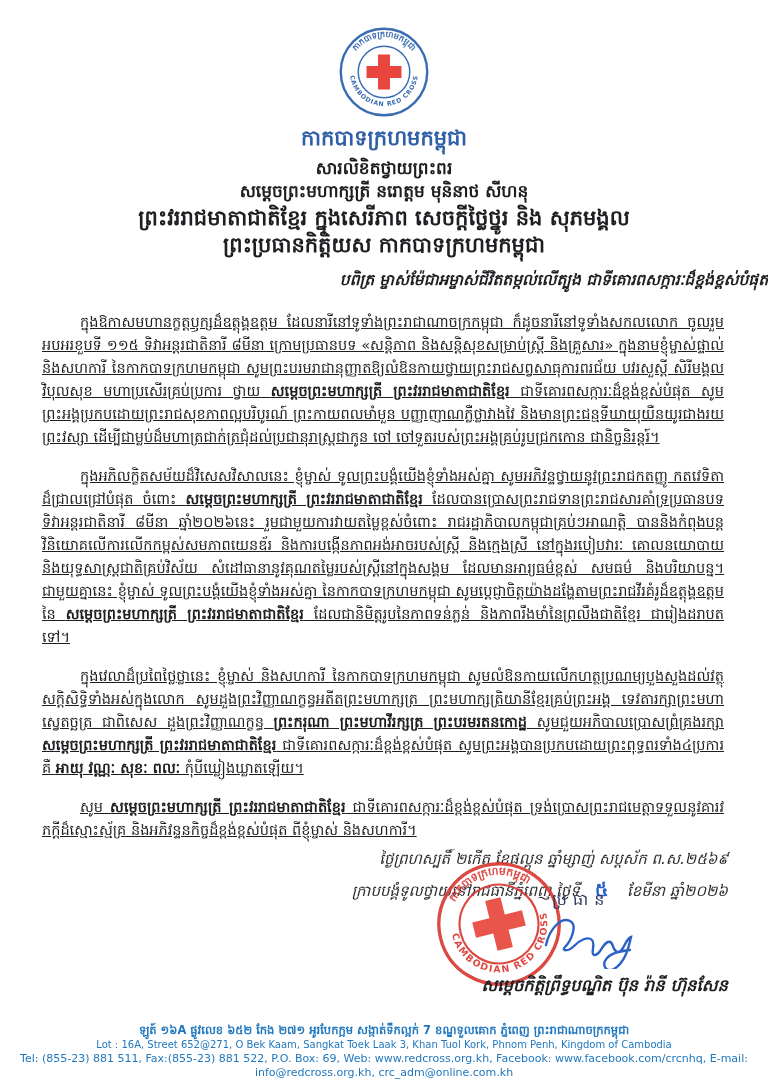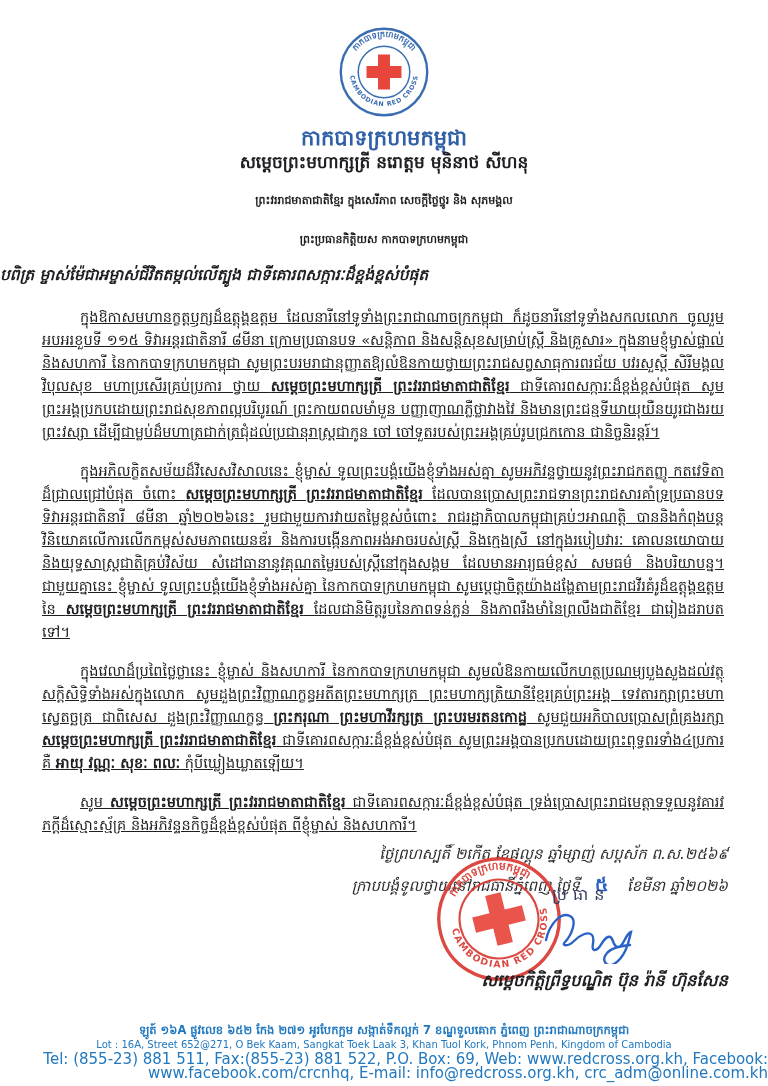--- a/index.html
+++ b/index.html
@@ -8,24 +8,24 @@
     background:#ffffff;overflow:hidden;
     font-family:"DejaVu Sans","Liberation Sans",sans-serif;
     color:#1e1e22;
   }
   
   .letterhead{text-align:center;padding-top:26px;}
   .logo-wrap{width:92px;height:92px;margin:0 auto;}
   .org-name{font-size:21px;font-weight:bold;color:#2f5fa7;margin-top:8px;line-height:24px;}
   .doc-type{font-size:17px;font-weight:bold;margin-top:7px;line-height:22px;}
   .recipient{font-size:17px;font-weight:bold;line-height:24px;}
-  .recipient-title{font-size:11px;font-weight:bold;margin-top:15px;line-height:24px;}
+  .recipient-title{font-size:21px;font-weight:bold;margin-top:3px;line-height:24px;}
   
   .subject{
-    text-align:left;font-size:15.5px;font-weight:bold;font-style:italic;
+    text-align:right;font-size:15.5px;font-weight:bold;font-style:italic;
     margin-top:12px;line-height:22px;
   }
   
   .body-text{padding:4px 44px 0 42px;}
   .body-text p{
     margin:16px 0 7px 0;font-size:14.5px;line-height:23px;
     text-align:justify;text-indent:38px;text-decoration:underline;
   }
   .body-text .b{font-weight:bold;}
   
@@ -52,21 +52,21 @@
   }
   .signature{position:absolute;left:540px;top:60px;width:100px;height:60px;z-index:3;}
   .signer{
     position:absolute;right:40px;top:126px;font-size:16.5px;font-weight:bold;
     font-style:italic;white-space:nowrap;z-index:3;
   }
   
   .footer{position:absolute;left:0;right:0;top:1022px;text-align:center;color:#2178bf;}
   .footer .km{font-size:11.5px;font-weight:bold;line-height:16px;}
   .footer .en{font-size:10px;line-height:14px;}
-  .footer .contact{font-size:15px;line-height:14px;text-align:right;}
+  .footer .contact{font-size:11px;line-height:14px;}
 </style>
 </head>
 <body>
 
 <div class="page">
 
   <div class="letterhead">
     <div class="logo-wrap">
       <svg viewBox="0 0 100 100" width="92" height="92">
         <defs>
@@ -78,20 +78,21 @@
         <text font-size="9" font-weight="bold" fill="#3a6db2">
           <textPath href="#logoTop" startOffset="50%" text-anchor="middle">កាកបាទក្រហមកម្ពុជា</textPath>
         </text>
         <text font-size="6.8" font-weight="bold" fill="#3a6db2" letter-spacing="0.8">
           <textPath href="#logoBottom" startOffset="50%" text-anchor="middle">CAMBODIAN RED CROSS</textPath>
         </text>
         <path d="M43.5,31 h13 v12.5 h12.5 v13 h-12.5 v12.5 h-13 v-12.5 h-12.5 v-13 h12.5 z" fill="#e8463c"></path>
       </svg>
     </div>
     <div class="org-name">កាកបាទក្រហមកម្ពុជា</div>
+    <div class="doc-type">សារលិខិតថ្វាយព្រះពរ</div>
     <div class="recipient">សម្ដេចព្រះមហាក្សត្រី នរោត្ដម មុនិនាថ សីហនុ</div>
     <div class="recipient-title">ព្រះវររាជមាតាជាតិខ្មែរ ក្នុងសេរីភាព សេចក្ដីថ្លៃថ្នូរ និង សុភមង្គល</div>
     <div class="recipient-title">ព្រះប្រធានកិត្តិយស កាកបាទក្រហមកម្ពុជា</div>
   </div>
 
   <div class="subject">បពិត្រ ម្ចាស់ម៉ែជាអម្ចាស់ជីវិតតម្កល់លើត្បូង ជាទីគោរពសក្ការៈដ៏ខ្ពង់ខ្ពស់បំផុត</div>
 
   <div class="body-text">
     <p><span>ក្នុងឱកាសមហានក្ខត្តឫក្សដ៏ឧត្តុង្គឧត្តម ដែលនារីនៅទូទាំងព្រះរាជាណាចក្រកម្ពុជា ក៏ដូចនារីនៅទូទាំងសកលលោក ចូលរួមអបអរខួបទី ១១៥ ទិវាអន្តរជាតិនារី ៨មីនា ក្រោមប្រធានបទ «សន្តិភាព និងសន្តិសុខសម្រាប់ស្ត្រី និងគ្រួសារ» ក្នុងនាមខ្ញុំម្ចាស់ផ្ទាល់ និងសហការី នៃកាកបាទក្រហមកម្ពុជា សូមព្រះបរមរាជានុញ្ញាតឱ្យលំឱនកាយថ្វាយព្រះរាជសព្វសាធុការពរជ័យ បវរសួស្ដី សិរីមង្គល វិបុលសុខ មហាប្រសើរគ្រប់ប្រការ ថ្វាយ </span><span class="b">សម្ដេចព្រះមហាក្សត្រី ព្រះវររាជមាតាជាតិខ្មែរ</span><span> ជាទីគោរពសក្ការៈដ៏ខ្ពង់ខ្ពស់បំផុត សូមព្រះអង្គប្រកបដោយព្រះរាជសុខភាពល្អបរិបូរណ៍ ព្រះកាយពលមាំមួន បញ្ញាញាណភ្លឺថ្លាវាងវៃ និងមានព្រះជន្មទីឃាយុយឺនយូរជាងរយព្រះវស្សា ដើម្បីជាម្លប់ដ៏មហាត្រជាក់ត្រជុំដល់ប្រជានុរាស្ត្រជាកូន ចៅ ចៅទួតរបស់ព្រះអង្គគ្រប់រូបជ្រកកោន ជានិច្ចនិរន្តរ៍។</span></p>
     <p><span>ក្នុងអភិលក្ខិតសម័យដ៏វិសេសវិសាលនេះ ខ្ញុំម្ចាស់ ទូលព្រះបង្គំយើងខ្ញុំទាំងអស់គ្នា សូមអភិវន្ទថ្វាយនូវព្រះរាជកតញ្ញូ កតវេទិតាដ៏ជ្រាលជ្រៅបំផុត ចំពោះ </span><span class="b">សម្ដេចព្រះមហាក្សត្រី ព្រះវររាជមាតាជាតិខ្មែរ</span><span> ដែលបានប្រោសព្រះរាជទានព្រះរាជសារគាំទ្រប្រធានបទទិវាអន្តរជាតិនារី ៨មីនា ឆ្នាំ២០២៦នេះ រួមជាមួយការវាយតម្លៃខ្ពស់ចំពោះ រាជរដ្ឋាភិបាលកម្ពុជាគ្រប់ៗអាណត្តិ បាននិងកំពុងបន្តវិនិយោគលើការលើកកម្ពស់សមភាពយេនឌ័រ និងការបង្កើនភាពអង់អាចរបស់ស្ត្រី និងក្មេងស្រី នៅក្នុងរបៀបវារៈ គោលនយោបាយ និងយុទ្ធសាស្ត្រជាតិគ្រប់វិស័យ សំដៅធានានូវគុណតម្លៃរបស់ស្ត្រីនៅក្នុងសង្គម ដែលមានអារ្យធម៌ខ្ពស់ សមធម៌ និងបរិយាបន្ន។ ជាមួយគ្នានេះ ខ្ញុំម្ចាស់ ទូលព្រះបង្គំយើងខ្ញុំទាំងអស់គ្នា នៃកាកបាទក្រហមកម្ពុជា សូមប្ដេជ្ញាចិត្តយ៉ាងដង្ហែតាមព្រះរាជវីរគំរូដ៏ឧត្តុង្គឧត្តម នៃ </span><span class="b">សម្ដេចព្រះមហាក្សត្រី ព្រះវររាជមាតាជាតិខ្មែរ</span><span> ដែលជានិមិត្តរូបនៃភាពទន់ភ្លន់ និងភាពរឹងមាំនៃព្រលឹងជាតិខ្មែរ ជារៀងដរាបតទៅ។</span></p>

